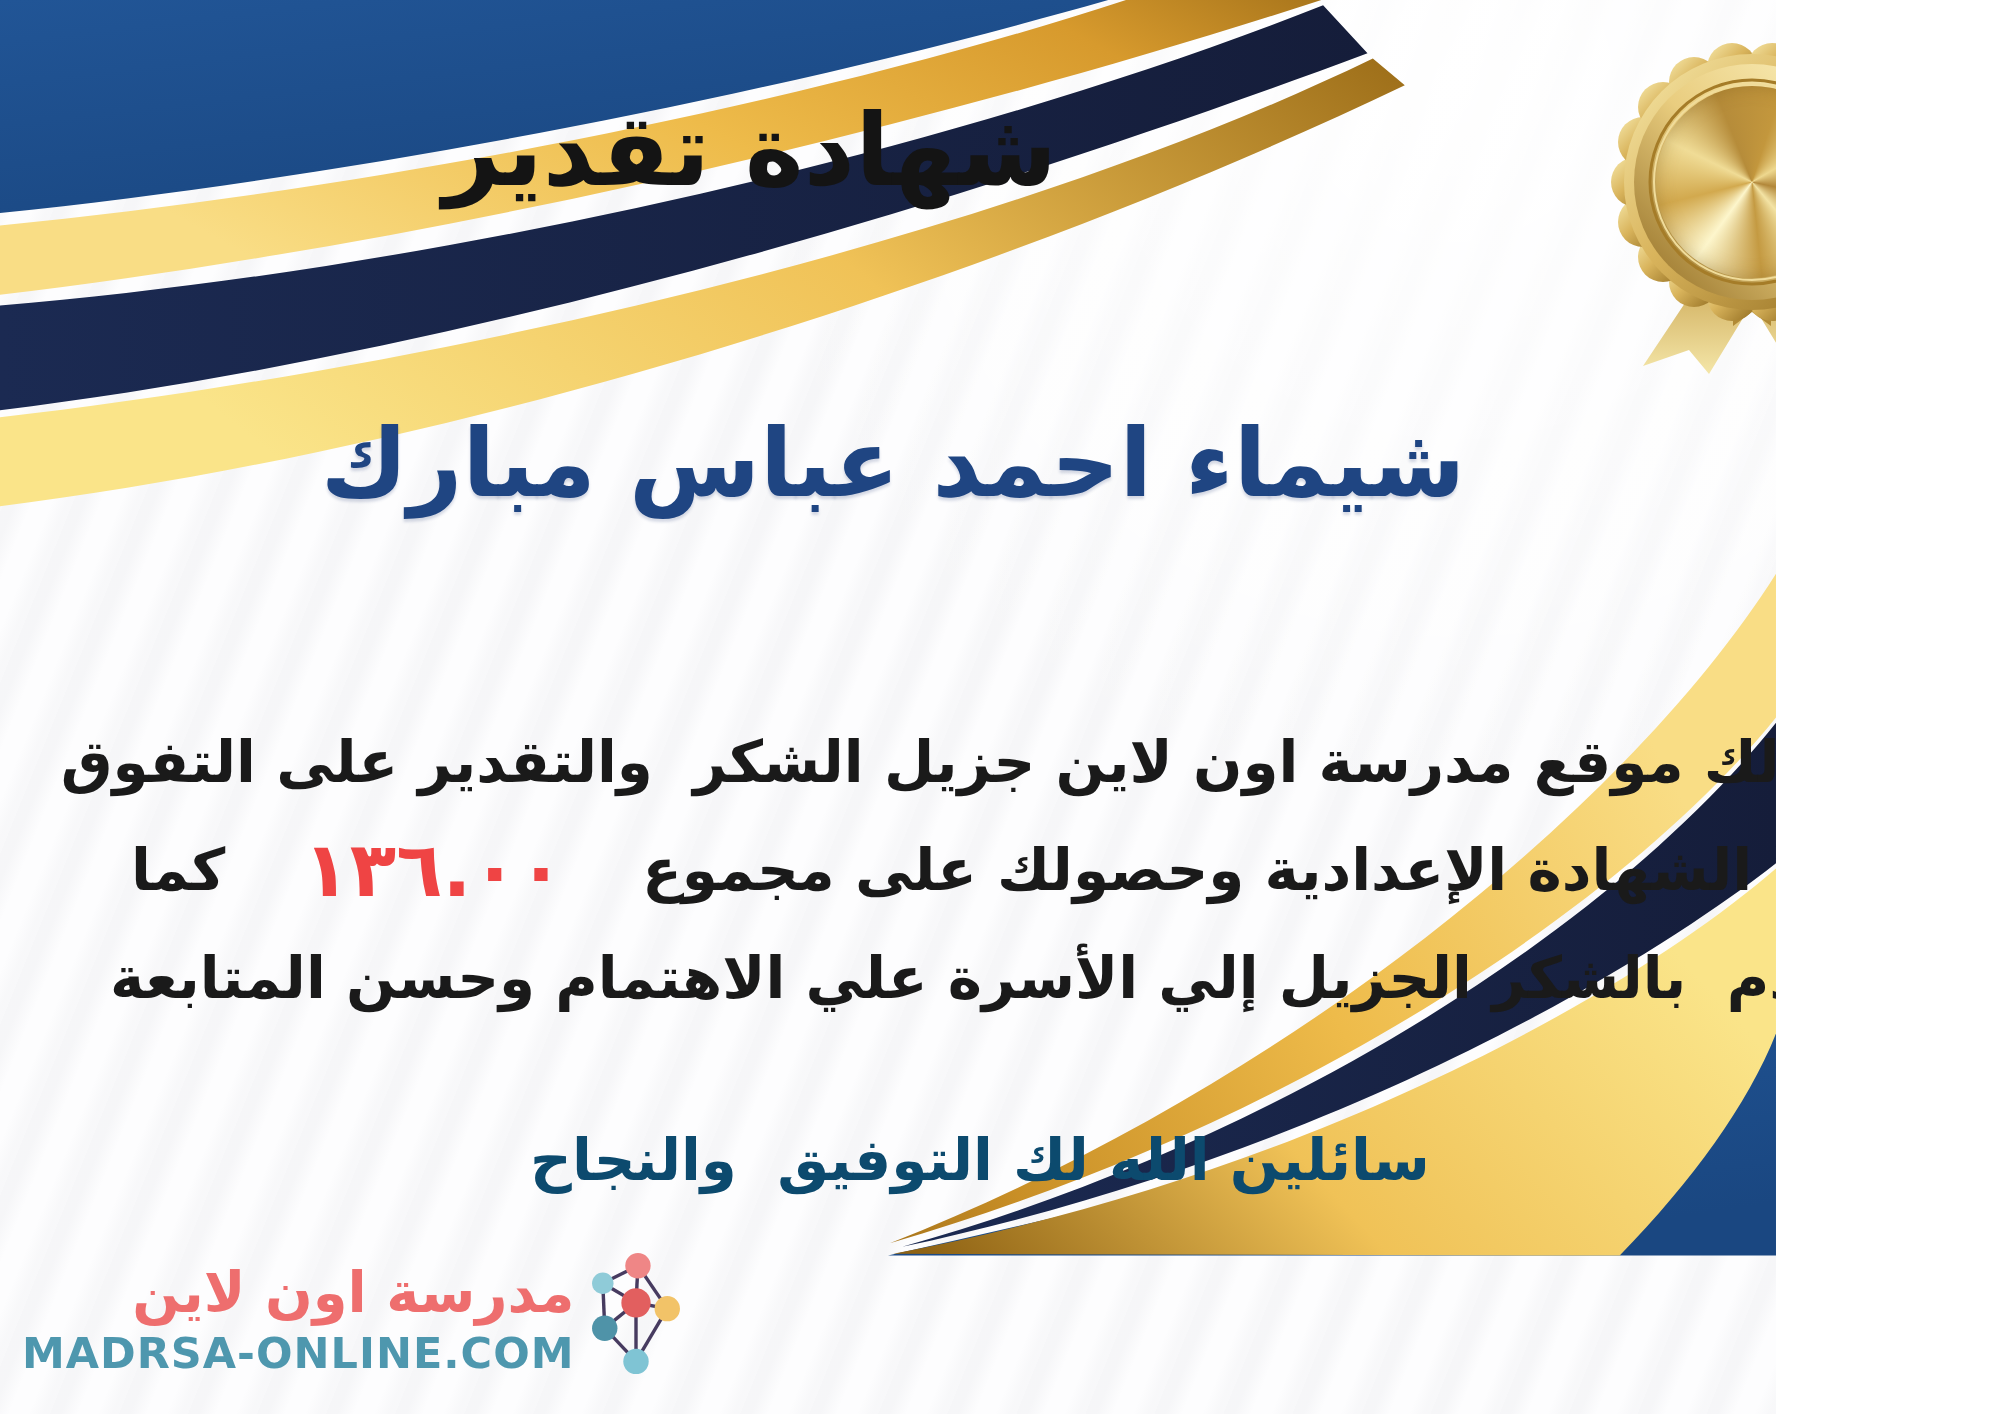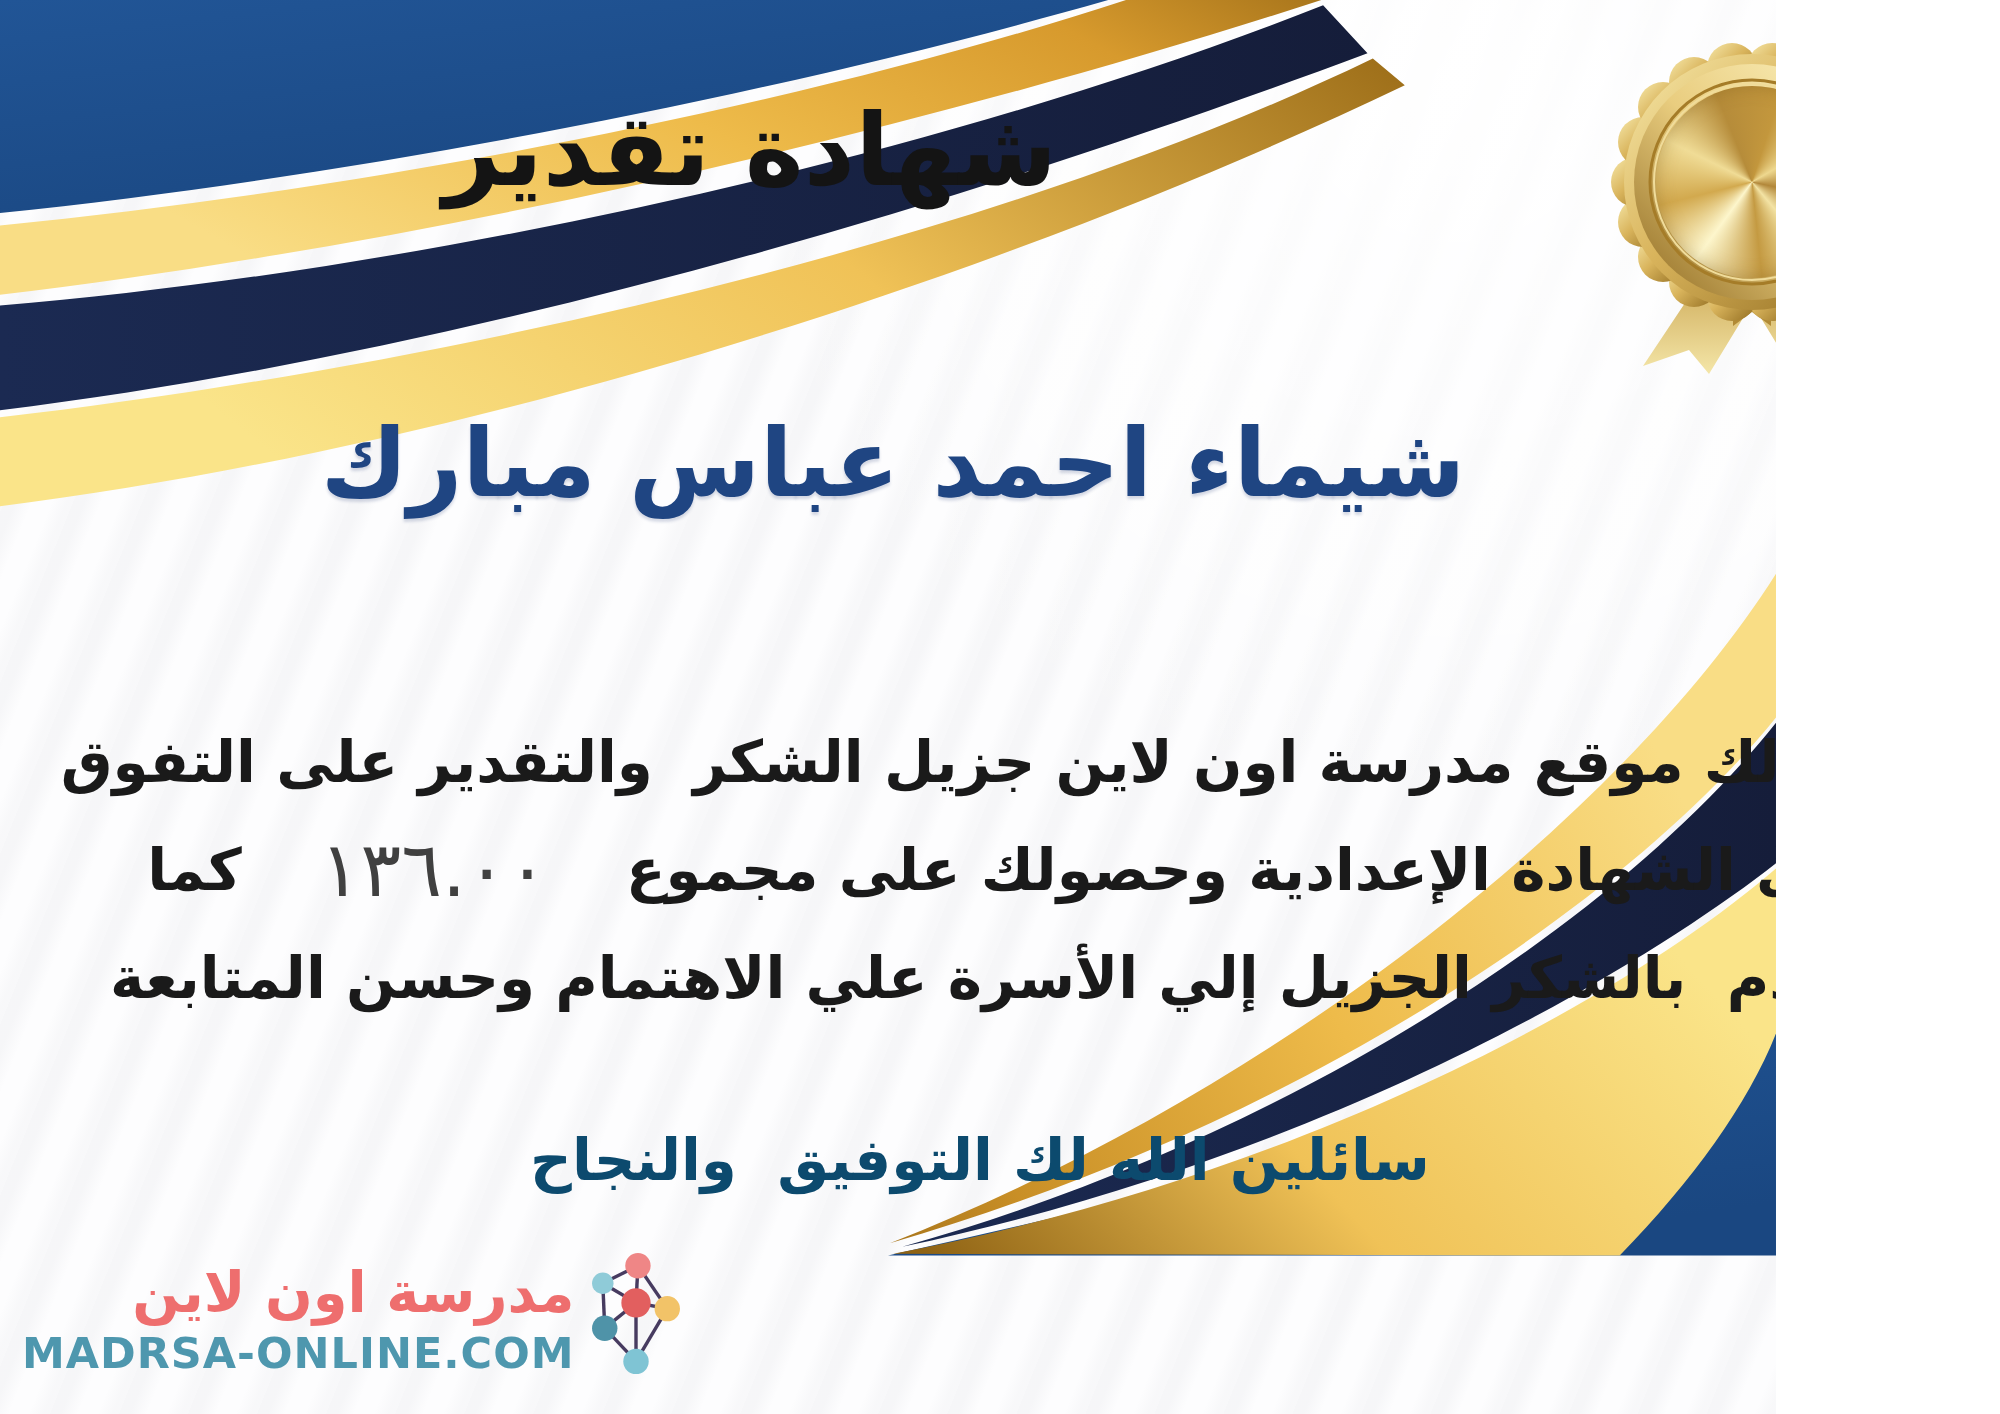--- a/index.html
+++ b/index.html
@@ -52,21 +52,21 @@
     display:flex;flex-direction:column;gap:20px;direction:rtl;
   }
   .body-line{
     text-align:center;direction:rtl;white-space:pre-wrap;
     font-size:58px;line-height:88px;font-weight:700;color:#1a1a1a;
   }
   .body-line-2{
     display:flex;direction:rtl;justify-content:center;align-items:center;gap:78px;
   }
   .score{
-    font-size:76px;font-weight:400;color:#404040;line-height:88px;
+    font-size:76px;font-weight:700;color:#ef4444;line-height:88px;
     white-space:pre-wrap;
   }
   .closing{
     position:absolute;z-index:5;left:30px;top:1126px;width:1900px;
     text-align:center;direction:rtl;white-space:pre-wrap;
     font-size:58px;font-weight:700;color:#0c4a6e;
   }
   .logo{
     position:absolute;z-index:5;left:22px;top:1252px;
     display:flex;align-items:flex-end;gap:12px;direction:ltr;

